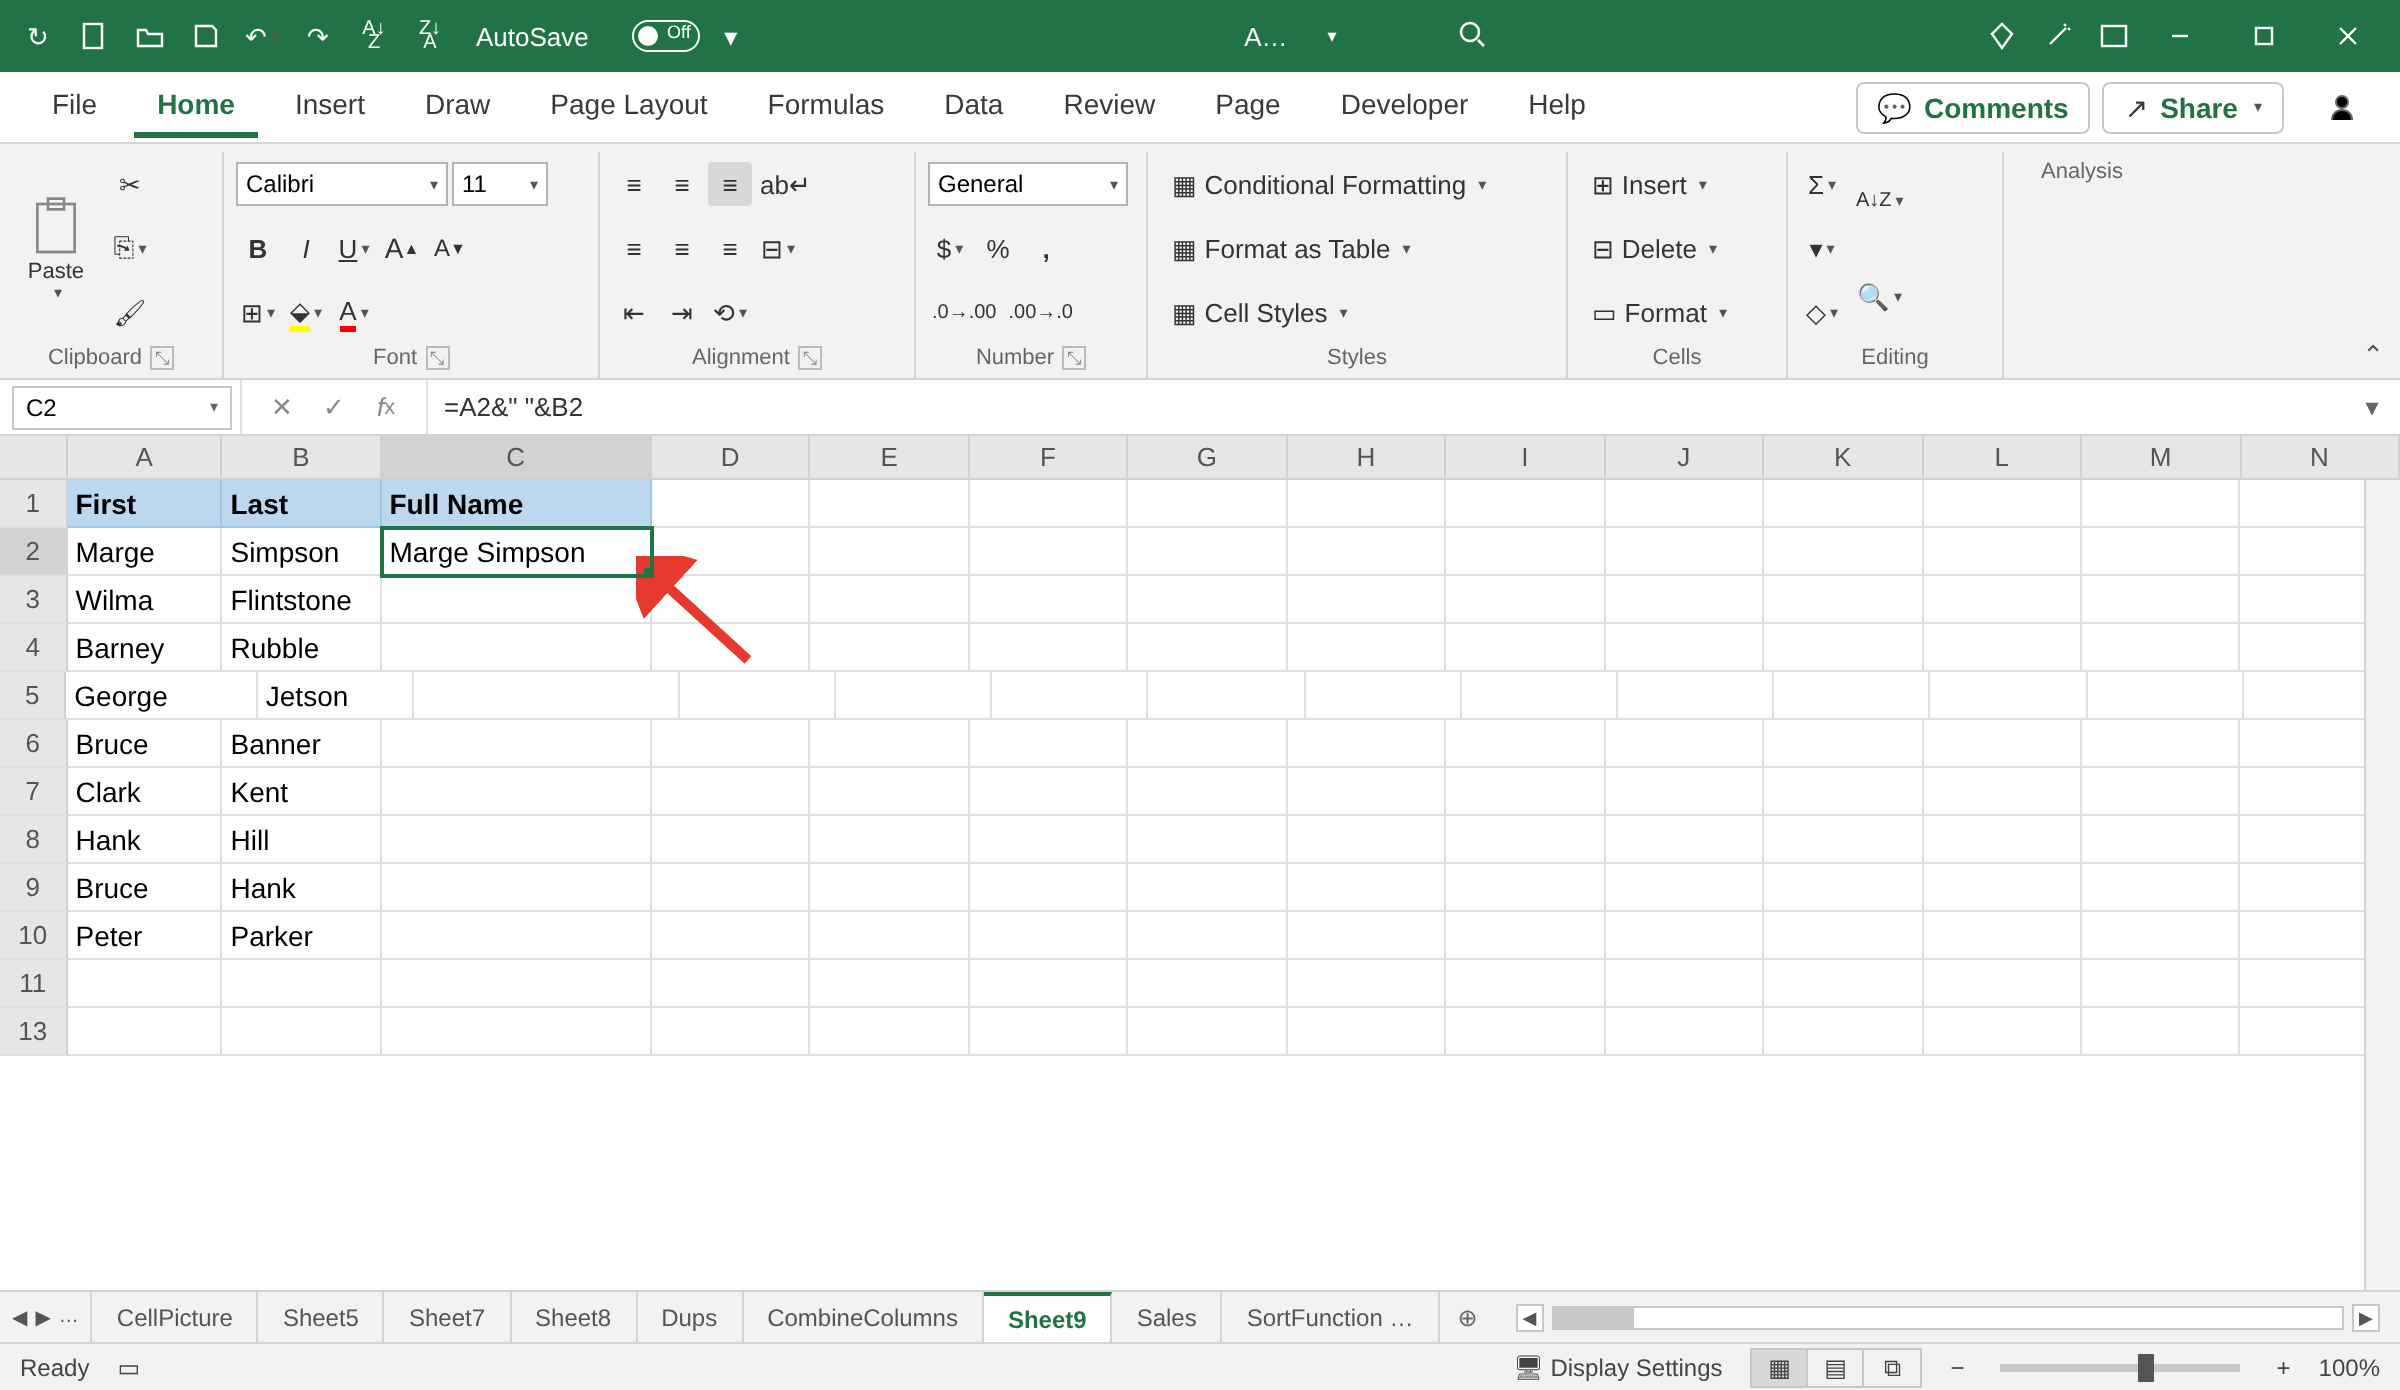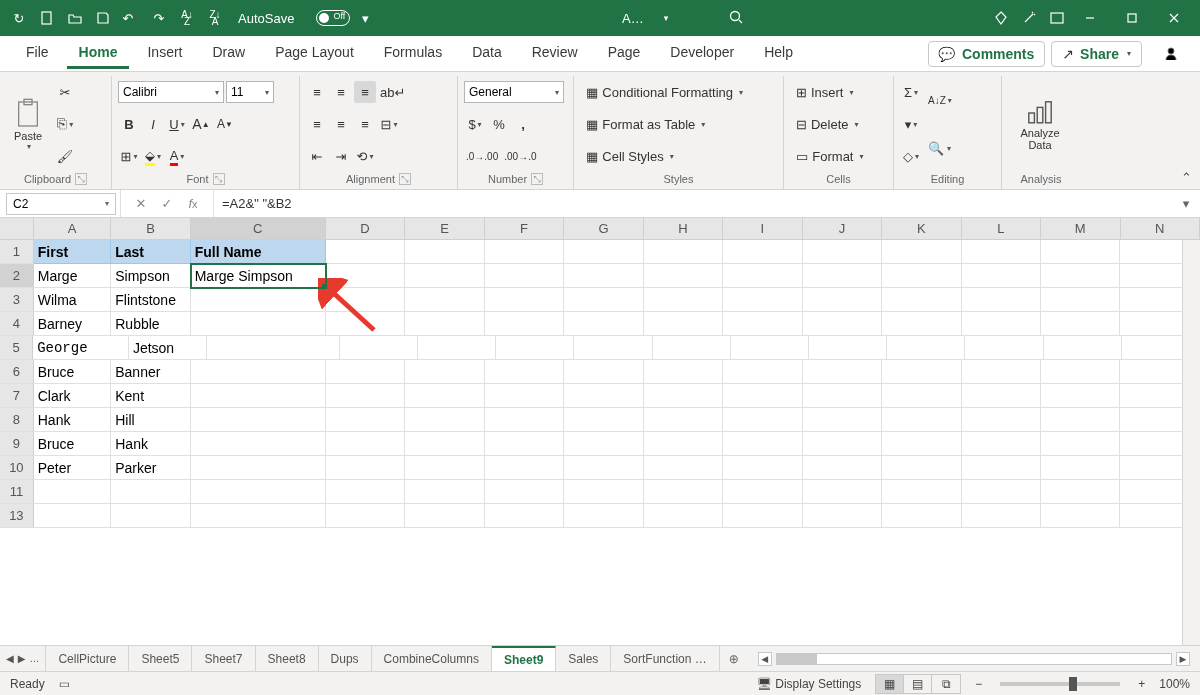--- a/index.html
+++ b/index.html
@@ -379,30 +379,20 @@
         <div class="rbtn" style="font-size:10px;">A↓Z<span class="dropdown-arrow">▾</span></div>
         <div class="rbtn">🔍<span class="dropdown-arrow">▾</span></div>
       </div>
     </div>
     <div class="label">
         <span>Editing</span>
       </div>
   </div>
 
   <div class="rgroup" style="width:78px;border-right:none;">
-    <div class="body">
-      <div class="rbtn tall" style="width:64px;">
-        <svg width="28" height="28" viewBox="0 0 20 20" stroke="#555" fill="none">
-            <rect x="2" y="10" width="4" height="7"></rect>
-            <rect x="8" y="6" width="4" height="11"></rect>
-            <rect x="14" y="2" width="4" height="15"></rect>
-          </svg>
-        <span style="font-size:11px;text-align:center;line-height:12px;">Analyze Data</span>
-      </div>
-    </div>
     <div class="label">
         <span>Analysis</span>
       </div>
   </div>
   <div class="ribbon-collapse">⌃</div>
 </div>
 
 <div class="formula-row">
   <div class="namebox">
       <span>C2</span>
@@ -502,21 +492,21 @@
         <div class="cell" style="width: 80px;"></div>
         <div class="cell" style="width: 80px;"></div>
         <div class="cell" style="width: 80px;"></div>
         <div class="cell" style="width: 80px;"></div>
         <div class="cell" style="width: 80px;"></div>
         <div class="cell" style="width: 80px;"></div>
         <div class="cell" style="width: 80px;"></div>
       </div>
       <div class="row">
         <div class="rowhdr">5</div>
-        <div class="cell" style="width: 98px; font-family: Liberation Mono, monospace;">George</div>
+        <div class="cell" style="width: 98px;">George</div>
         <div class="cell" style="width: 80px;">Jetson</div>
         <div class="cell" style="width: 136px;"></div>
         <div class="cell" style="width: 80px;"></div>
         <div class="cell" style="width: 80px;"></div>
         <div class="cell" style="width: 80px;"></div>
         <div class="cell" style="width: 80px;"></div>
         <div class="cell" style="width: 80px;"></div>
         <div class="cell" style="width: 80px;"></div>
         <div class="cell" style="width: 80px;"></div>
         <div class="cell" style="width: 80px;"></div>

